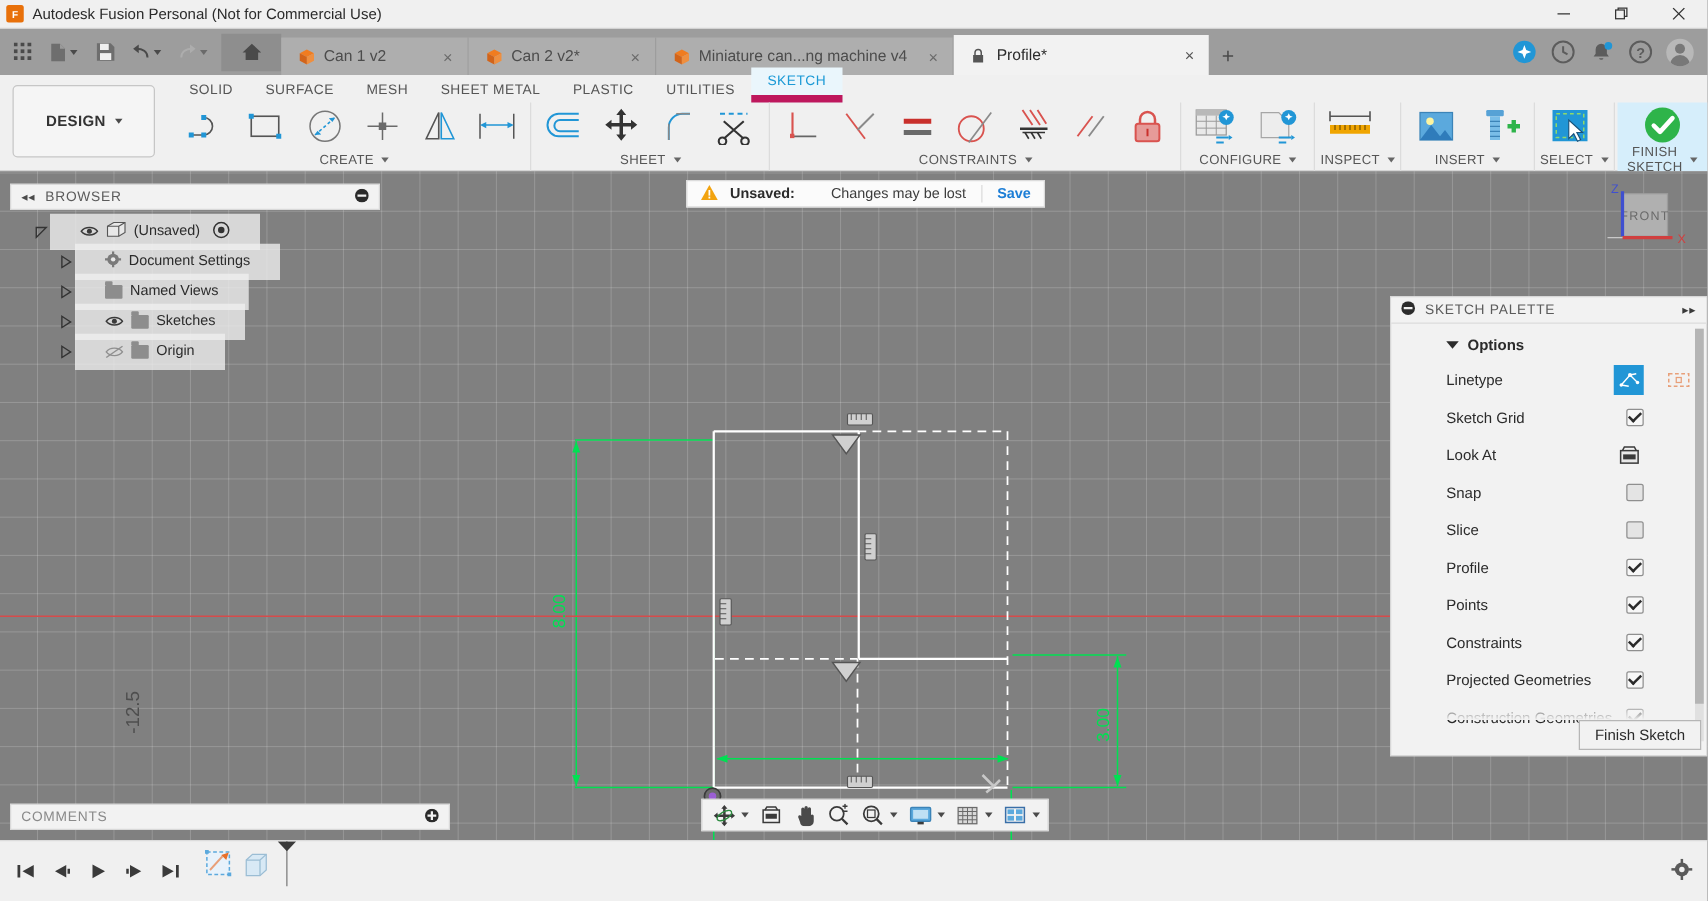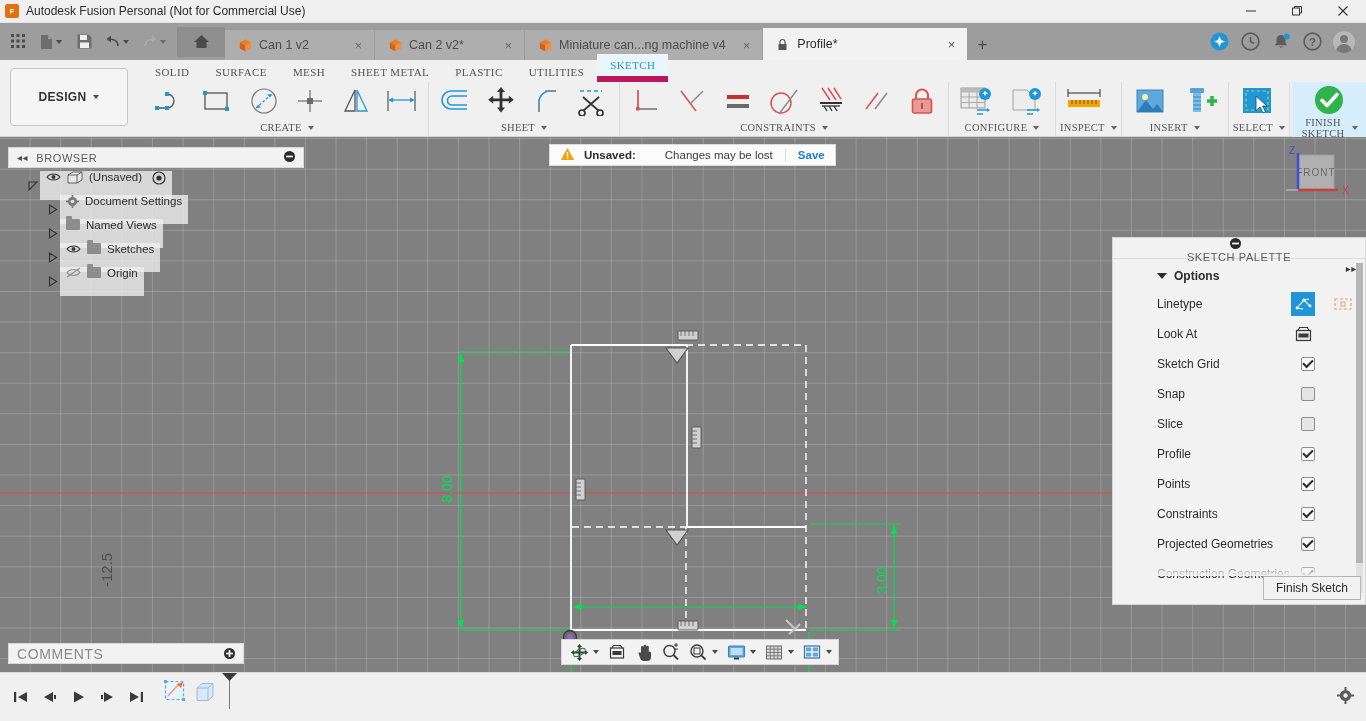--- a/index.html
+++ b/index.html
@@ -94,21 +94,21 @@
   .ribbon{
     height:77px; background:#f0f0f0; display:flex; align-items:stretch;
     border-bottom:1px solid #d4d4d4; position:relative;
   }
   .design-btn{
     width:118px; margin:8px 10px 10px 10px; border:1px solid #c6c6c6; border-radius:4px;
     background:#f5f5f5; display:flex;align-items:center;justify-content:center;
     font-size:12px; font-weight:bold; letter-spacing:.3px; color:#333; gap:5px;
   }
   .ribbon-main{ flex:1; display:flex; flex-direction:column; }
-  .ws-tabs{ height:22px; display:flex; align-items:flex-end; padding-left:4px;font-family:Liberation Serif, serif; }
+  .ws-tabs{ height:22px; display:flex; align-items:flex-end; padding-left:4px; }
   .ws-tab{
     padding:2px 13px 3px 13px; font-size:11px; letter-spacing:.4px; color:#555;
     height:20px; display:flex;align-items:center;
   }
   .ws-tab.active{
     color:#1c9ad6; background:#eaf6fc; border-bottom:6px solid #be185d;
     height:28px;
   }
   .panels{ flex:1; display:flex; align-items:stretch; padding-left:8px; }
   .panel{
@@ -117,21 +117,21 @@
   }
   .panel:last-child{border-right:none;}
   .panel-icons{ display:flex; align-items:flex-end; gap:2px; height:38px; }
   .ptool{
     width:44px;height:38px;display:flex;align-items:center;justify-content:center;
     position:relative;
   }
   .ptool.big{width:48px;}
   .panel-label{
     text-align:center; font-size:10.5px; color:#555; letter-spacing:.3px;
-    height:15px; display:flex; align-items:center; justify-content:center; gap:4px;font-family:Liberation Serif, serif;
+    height:15px; display:flex; align-items:center; justify-content:center; gap:4px;
   }
   .panel-label .caret{ border-top-color:#666; }
   .finish-panel{
     background:#d6eefb; display:flex;flex-direction:column;justify-content:flex-end;
     padding:0 8px 2px 8px; margin-left:2px;
   }
 
   
   .canvas{
     position:absolute; left:0; top:137px; width:1366px; height:584px;
@@ -155,32 +155,32 @@
   }
   .browser-hdr .collapse{ color:#4a4a4a; margin-right:8px; font-size:10px;}
   .browser-hdr .minus{ margin-left:auto; }
   .tree{ margin-top:8px; font-size:11.5px; }
   .node{ display:flex; align-items:center; height:18px; margin-bottom:6px; }
   .arrow{
     width:14px;height:14px;display:flex;align-items:center;justify-content:center;
     color:#3a3a3a; flex:none;
   }
   .node-pill{
-    display:flex;gap:6px; background:rgba(240,240,240,.78);
-    height:29px; padding:0 6px; color:#2b2b2b;
+    display:flex;align-items:center; gap:6px; background:rgba(240,240,240,.78);
+    height:29px; padding:0 24px; color:#2b2b2b;
   }
   .eye{ width:15px;height:12px;display:flex;align-items:center;justify-content:center;}
   .folder{width:14px;height:11px;background:#8d8d8d;border-radius:1px;position:relative;flex:none;}
   .folder::before{content:"";position:absolute;left:0;top:-3px;width:6px;height:3px;background:#8d8d8d;border-radius:1px 1px 0 0;}
 
   
   .comments{
-    position:absolute; left:8px; top:506px; width:236px; height:21px;
+    position:absolute; left:8px; top:506px; width:352px; height:21px;
     background:#f2f2f2; border:1px solid #d9d9d9; display:flex;align-items:center;
-    padding:0 8px; font-size:14px; letter-spacing:.6px; color:#8a8a8a;
+    padding:0 8px; font-size:11px; letter-spacing:.6px; color:#8a8a8a;
   }
   .comments .plus{ margin-left:auto; color:#2b2b2b; }
 
   
   .unsaved{
     position:absolute; left:549px; top:7px; height:22px;
     background:#fbfbfb; border:1px solid #dcdcdc; display:flex; align-items:center;
     padding:0 10px; gap:9px; font-size:11.5px;
   }
   .unsaved .warn{ color:#f0a500; font-size:13px; line-height:1; }
@@ -211,21 +211,21 @@
   .nbtn.w{ width:26px; }
 
   
   .palette{
     position:absolute; right:0px; top:100px; width:254px; height:368px;
     background:#f2f2f2; border:1px solid #d7d7d7; display:flex;flex-direction:column;
   }
   .pal-hdr{
     height:21px; display:flex;align-items:center; padding:0 8px;
     font-size:11px; letter-spacing:.6px; color:#5b5b5b;
-    border-bottom:1px solid #dcdcdc; background:#f2f2f2;flex-direction:column;
+    border-bottom:1px solid #dcdcdc; background:#f2f2f2;
   }
   .pal-hdr .dot{ margin-right:8px; font-size:10px; color:#4a4a4a;}
   .pal-hdr .expand{ margin-left:auto; color:#3a3a3a; font-size:10px;}
   .pal-body{ flex:1; overflow:hidden; position:relative; padding-top:5px;padding-left:32px;}
   .pal-section{
     display:flex;align-items:center;gap:7px;font-size:12px;font-weight:bold;color:#2b2b2b;
     padding:5px 0 6px 12px;
   }
   .tri-down{ width:0;height:0;border-left:5px solid transparent;border-right:5px solid transparent;border-top:6px solid #2b2b2b;}
   .pal-row{
@@ -1072,39 +1072,39 @@
             <span style="width:20px;height:18px;display:flex;align-items:center;justify-content:center;">
               <svg width="20" height="16" viewBox="0 0 20 16">
                 <rect x="2" y="3" width="16" height="10" fill="none" stroke="#e8a07a" stroke-width="1.2" stroke-dasharray="3 2"></rect>
                 <rect x="8" y="6" width="4" height="4" fill="none" stroke="#e8a07a" stroke-width="1"></rect>
               </svg>
             </span>
           </span>
         </div>
 
         <div class="pal-row">
+          <span>Sketch Grid</span>
+          <span class="ctl">
+              <span class="cb checked"></span>
+              <span style="width:20px"></span>
+            </span>
+        </div>
+
+        <div class="pal-row">
           <span>Look At</span>
           <span class="ctl">
             <span style="width:24px;height:20px;display:flex;align-items:center;justify-content:center;">
               <svg width="19" height="17" viewBox="0 0 19 17">
                 <rect x="2.5" y="4.5" width="14" height="10" fill="#e8e8e8" stroke="#3a3a3a" stroke-width="1.2"></rect>
                 <rect x="4.5" y="7.5" width="10" height="4" fill="#3a3a3a"></rect>
                 <path d="M4 4.5 L5.5 1.5 L13.5 1.5 L15 4.5" fill="none" stroke="#3a3a3a" stroke-width="1.2"></path>
               </svg>
             </span>
             <span style="width:20px"></span>
           </span>
-        </div>
-
-        <div class="pal-row">
-          <span>Sketch Grid</span>
-          <span class="ctl">
-              <span class="cb checked"></span>
-              <span style="width:20px"></span>
-            </span>
         </div>
         <div class="pal-row">
           <span>Snap</span>
           <span class="ctl">
               <span class="cb empty"></span>
               <span style="width:20px"></span>
             </span>
         </div>
         <div class="pal-row">
           <span>Slice</span>

